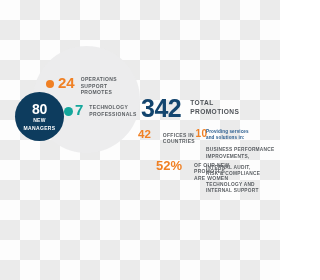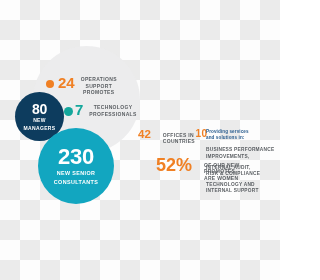--- a/index.html
+++ b/index.html
@@ -93,21 +93,20 @@
     line-height: 7px;
     letter-spacing: 0.4px;
     margin-top: 2px;
   }
 
   
   .bullet-row {
     position: absolute;
     display: flex;
     align-items: flex-start;
-    text-align: center;
   }
   .dot {
     border-radius: 50%;
     flex: 0 0 auto;
   }
   .bullet-num {
     font-weight: bold;
     line-height: 1;
   }
   .bullet-label {
@@ -193,21 +192,21 @@
     margin-top: 2px;
   }
   .stat-text .inline-num {
     color: #f08024;
     font-size: 10px;
     line-height: 6.4px;
   }
 
   #row-offices { left: 138px; top: 129px; }
   #row-women   { left: 136px; top: 160px; }
-  #row-women .stat-num { font-size: 18px; padding-left: 20px; }
+  #row-women .stat-num { font-size: 13px; padding-left: 20px; }
 
   
   #services {
     position: absolute;
     left: 206px;
     top: 129px;
     width: 70px;
   }
   #services-heading {
     font-size: 4.6px;
@@ -232,45 +231,47 @@
 <div id="canvas">
 
   <div id="backdrop-circle"></div>
 
   <div class="circle" id="circle-managers">
     <div class="big">80</div>
     <div class="small">NEW</div>
     <div class="small">MANAGERS</div>
   </div>
 
-  <div class="circle" id="circle-consultants">
-    <div class="big">230</div>
-    <div class="small">NEW SENIOR</div>
-    <div class="small">CONSULTANTS</div>
-  </div>
 
   <div class="bullet-row" id="row-ops">
     <span class="dot"></span>
     <span class="bullet-num">24</span>
     <span>
       <div class="bullet-label">OPERATIONS</div>
       <div class="bullet-label">SUPPORT</div>
       <div class="bullet-label">PROMOTES</div>
     </span>
   </div>
 
   <div class="bullet-row" id="row-tech">
     <span class="dot"></span>
     <span class="bullet-num">7</span>
     <span>
       <div class="bullet-label">TECHNOLOGY</div>
       <div class="bullet-label">PROFESSIONALS</div>
     </span>
   </div>
 
+  <div id="total-block">
+    <div id="total-number">342</div>
+    <div id="total-label">
+      <div>TOTAL</div>
+      <div>PROMOTIONS</div>
+    </div>
+  </div>
 
   <div class="stat-row" id="row-offices">
     <span class="stat-num">42</span>
     <span class="stat-text">
       <span>OFFICES IN</span>
       <span class="inline-num">10</span>
       <div>COUNTRIES</div>
     </span>
   </div>
 

